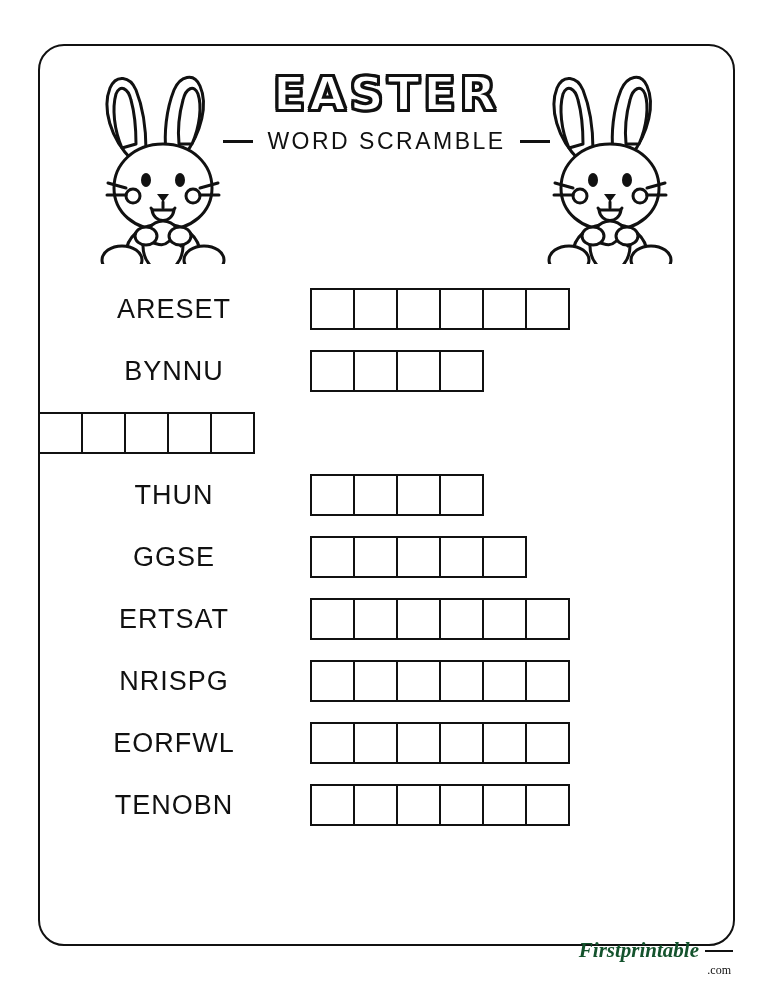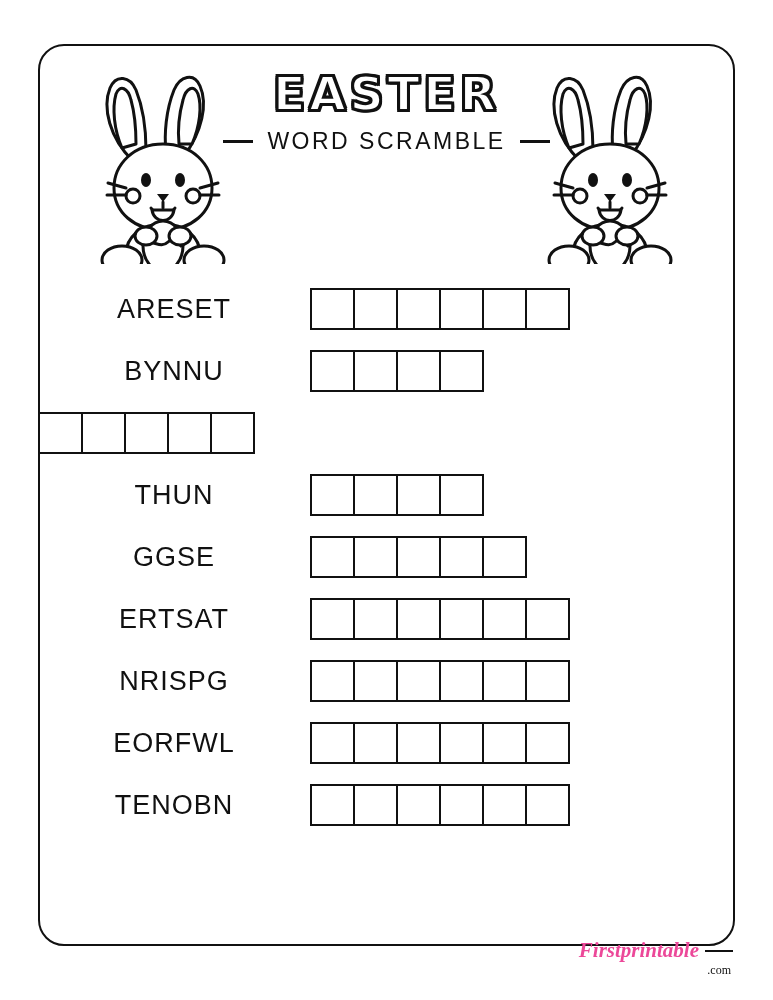--- a/index.html
+++ b/index.html
@@ -142,21 +142,21 @@
     right: 40px;
     bottom: 24px;
     text-align: right;
     line-height: 1;
   }
   .footer-brand {
     font-family: "Liberation Serif", serif;
     font-style: italic;
     font-weight: bold;
     font-size: 21px;
-    color: #ec4899;
+    color: #14532d;
     display: inline-block;
   }
   .footer-rule {
     display: inline-block;
     width: 28px;
     height: 2px;
     background: #111;
     vertical-align: middle;
     margin-left: 6px;
     margin-bottom: 3px;

